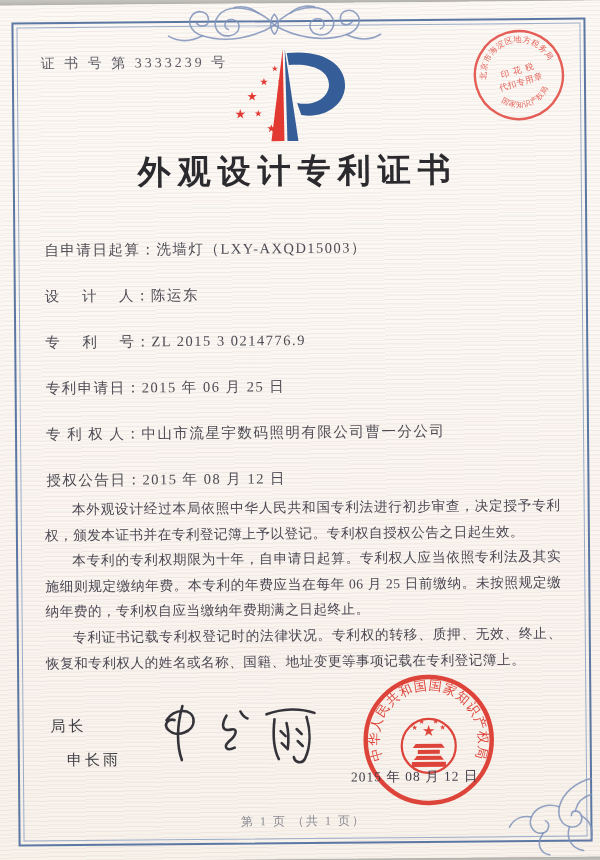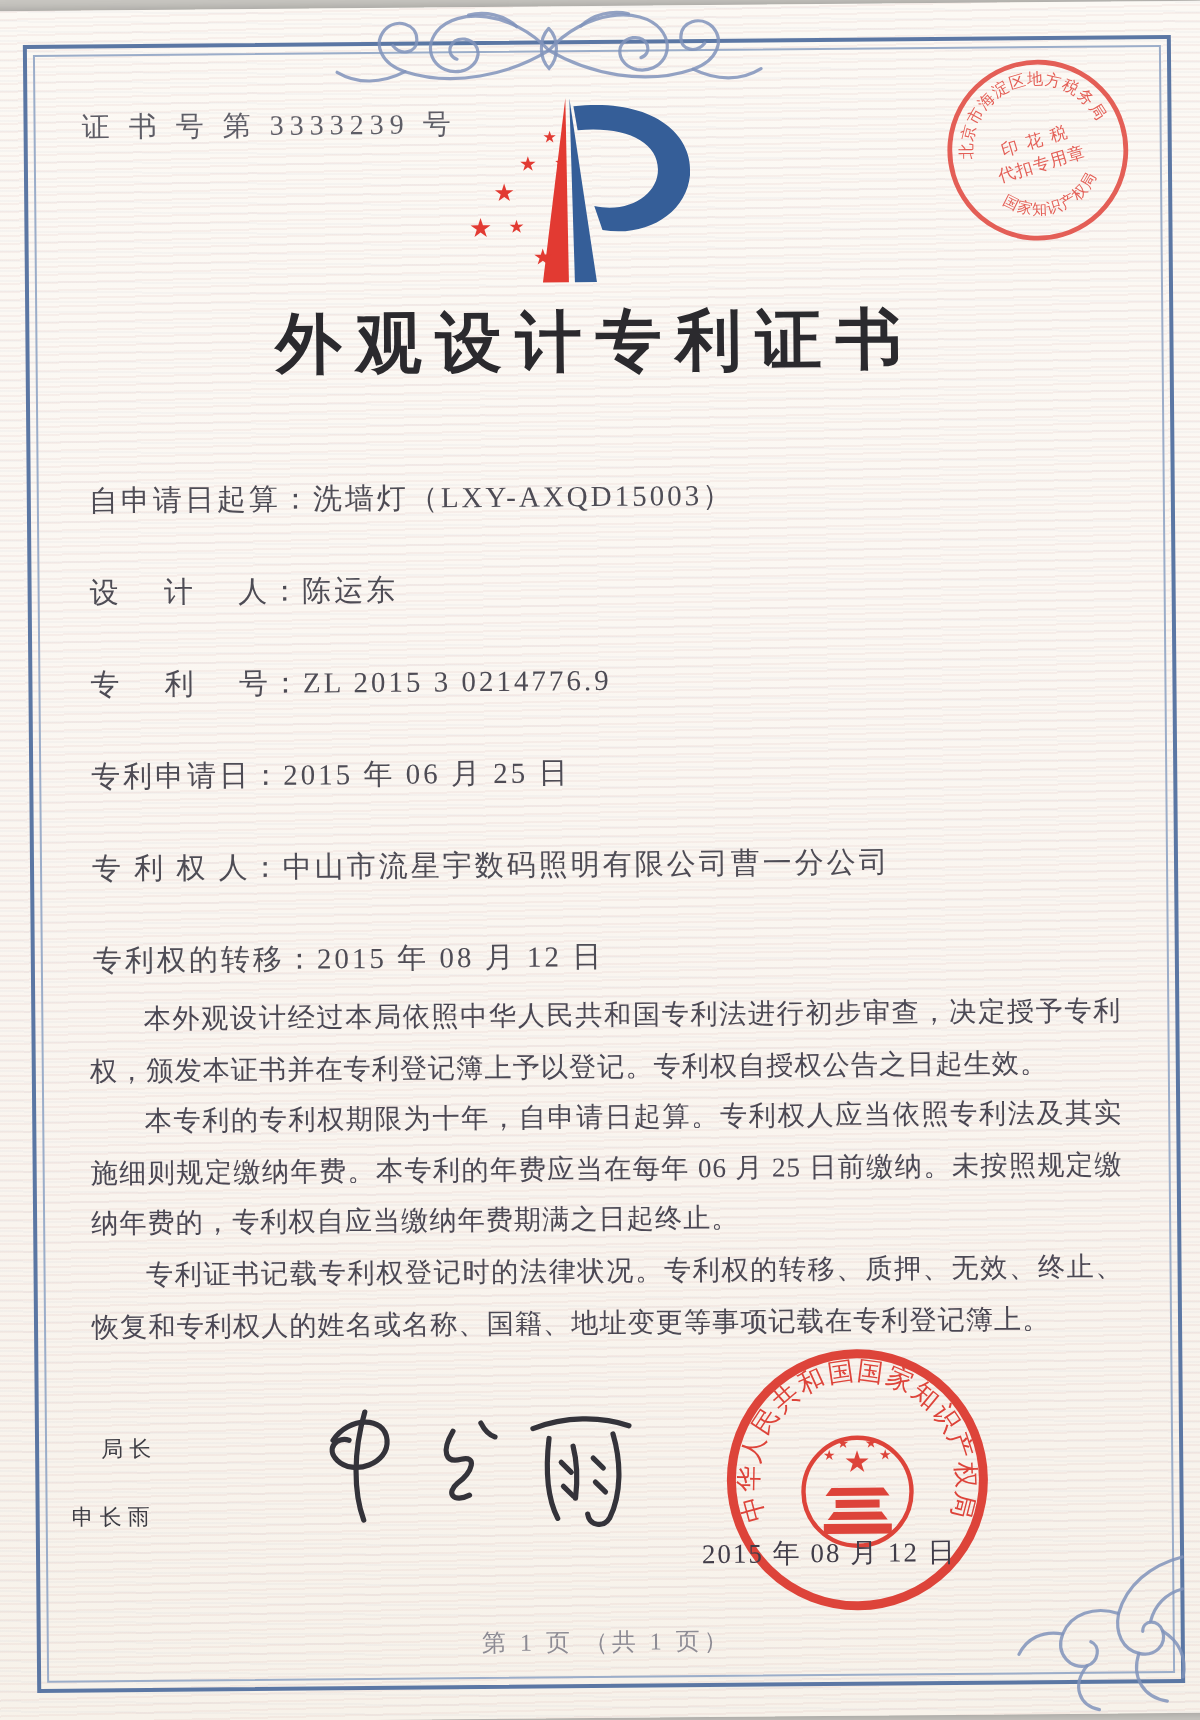--- a/index.html
+++ b/index.html
@@ -22,21 +22,21 @@
   .cert-no{left:48px;top:50px;font:14px "Liberation Serif","DejaVu Serif",serif;
     letter-spacing:3px;color:#5e5d66;}
   .title{left:0;right:0;top:146px;text-align:center;
     font-family:"Liberation Serif","DejaVu Serif",serif;font-size:33px;font-weight:600;
     letter-spacing:7px;color:#2b2a2e;}
   .field{left:50px;right:40px;font-family:"Liberation Serif","DejaVu Serif",serif;
     font-size:14.5px;color:#4e4c55;letter-spacing:1.5px;white-space:nowrap;}
   .bodytext{left:48px;right:44px;top:492px;font-family:"Liberation Serif","DejaVu Serif",serif;
     font-size:13.6px;line-height:25.6px;color:#4b4854;text-align:justify;}
   .bodytext p{margin:0;text-indent:2em;letter-spacing:0.5px;}
-  .signer{font-family:"Liberation Sans","DejaVu Sans",sans-serif;font-size:11px;
+  .signer{font-family:"Liberation Sans","DejaVu Sans",sans-serif;font-size:15px;
     letter-spacing:3px;color:#3e3d44;}
   .seal-date{left:352px;top:766px;font-family:"Liberation Serif","DejaVu Serif",serif;
     font-size:13.5px;letter-spacing:1px;color:#413d49;z-index:5;}
   .footer{left:0;right:0;top:810px;text-align:center;
     font-family:"Liberation Serif","DejaVu Serif",serif;font-size:12px;
     letter-spacing:2px;color:#8d8b94;}
   .orn path{fill:none;stroke:#8093bb;stroke-width:1.6;stroke-linecap:round;opacity:.85;}
   .sigpath path{fill:none;stroke:#34333a;stroke-width:2.6;stroke-linecap:round;stroke-linejoin:round;}
   svg{display:block;}
 </style>
@@ -117,31 +117,31 @@
     <div class="abs field" style="top:328px;">
       <span>专　 利　 号：</span><span>ZL 2015 3 0214776.9</span>
     </div>
     <div class="abs field" style="top:374px;">
       <span>专利申请日：</span><span>2015 年 06 月 25 日</span>
     </div>
     <div class="abs field" style="top:420px;">
       <span>专 利 权 人：</span><span>中山市流星宇数码照明有限公司曹一分公司</span>
     </div>
     <div class="abs field" style="top:466px;">
-      <span>专利权的转移：</span><span>2015 年 08 月 12 日</span>
+      <span>授权公告日：</span><span>2015 年 08 月 12 日</span>
     </div>
 
     <div class="abs bodytext">
       <p>本外观设计经过本局依照中华人民共和国专利法进行初步审查，决定授予专利权，颁发本证书并在专利登记簿上予以登记。专利权自授权公告之日起生效。</p>
       <p>本专利的专利权期限为十年，自申请日起算。专利权人应当依照专利法及其实施细则规定缴纳年费。本专利的年费应当在每年 06 月 25 日前缴纳。未按照规定缴纳年费的，专利权自应当缴纳年费期满之日起终止。</p>
       <p>专利证书记载专利权登记时的法律状况。专利权的转移、质押、无效、终止、恢复和专利权人的姓名或名称、国籍、地址变更等事项记载在专利登记簿上。</p>
     </div>
 
     <div class="abs signer" style="left:52px;top:712px;">局长</div>
-    <div class="abs signer" style="left:37px;top:746px;font-family:Liberation Serif, serif;">申长雨</div>
+    <div class="abs signer" style="left:68px;top:746px;font-family:Liberation Serif, serif;">申长雨</div>
 
     <svg class="abs sigpath" style="left:150px;top:686px;" width="200" height="92" viewBox="0 0 200 92">
       <path d="M34 16 C28 36 28 56 33 70"></path>
       <path d="M18 30 C26 18 44 18 45 30 C46 42 28 48 20 40 C14 34 20 28 26 30"></path>
       <path d="M78 26 C72 36 74 42 82 40 C90 38 88 46 80 52 C74 57 78 62 86 58"></path>
       <path d="M92 22 C94 26 96 28 99 29"></path>
       <path d="M118 25 C134 19 152 19 166 24"></path>
       <path d="M126 30 C124 46 125 60 130 70"></path>
       <path d="M158 28 C162 42 162 58 156 70 C153 75 146 74 145 68"></path>
       <path d="M138 34 C140 42 140 52 139 60"></path>

